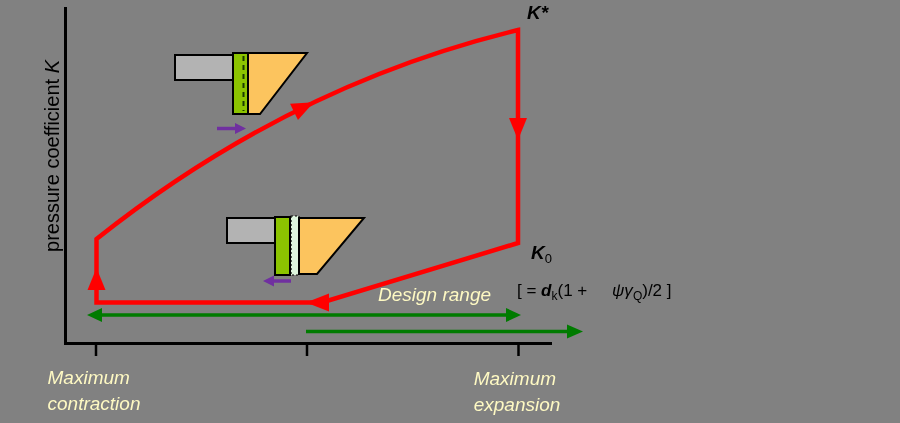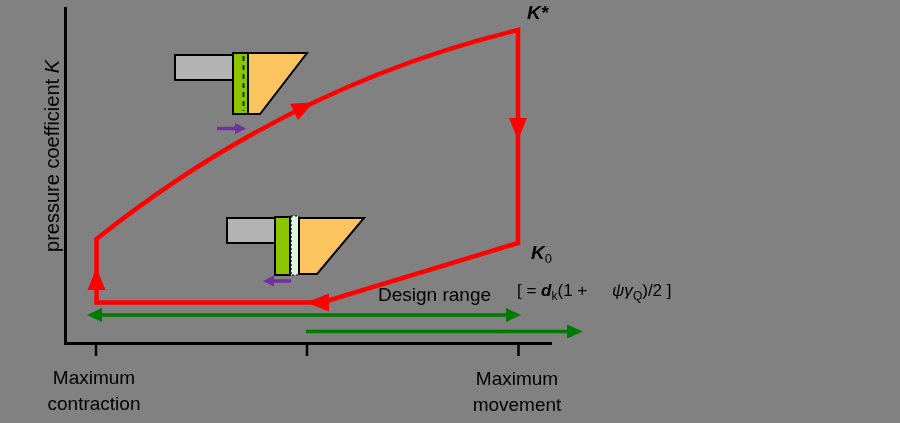--- a/index.html
+++ b/index.html
@@ -3,22 +3,22 @@
 <meta charset="utf-8">
 <style>
   html,body{margin:0;padding:0;}
   #stage{
     position:relative;width:900px;height:423px;overflow:hidden;
     background:#818181;
     font-family:"Liberation Sans", sans-serif;
     color:#000;
   }
   .abs{position:absolute;}
-  .lbl{font-size:19px;line-height:24px;white-space:nowrap;color:#000000;}
-  .tick-lbl{text-align:center;transform:translateX(-50%);line-height:26px;}
+  .lbl{font-size:19px;line-height:24px;white-space:nowrap;color:#fef9c3;font-style:italic;}
+  .tick-lbl{text-align:left;transform:translateX(-50%);line-height:26px;}
   .ylab{
     left:52px;top:156px;
     transform:translate(-50%,-50%) rotate(-90deg);
     font-size:20px;white-space:nowrap;
   }
   .ksym{font-style:italic;font-weight:700;font-size:19px;}
   .ksub{font-size:13px;font-weight:400;vertical-align:-4px;font-style:normal;}
   .it{font-style:italic;}
   .formula{font-size:17px;white-space:nowrap;}
   .formula .dvar{font-style:italic;font-weight:700;}
@@ -109,16 +109,16 @@
     <span>[ = </span><span class="dvar">d</span><span class="sub">k</span><span>(1 + </span><span class="greek">ψγ</span><span class="sub">Q</span><span>)/2 ]</span>
   </div>
 
 
   <div class="abs lbl tick-lbl" style="left:94px;top:365px">
     <div>Maximum</div>
     <div>contraction</div>
   </div>
   <div class="abs lbl tick-lbl" style="left:517px;top:366px">
     <div>Maximum</div>
-    <div>movement</div>
+    <div>expansion</div>
   </div>
 
 </div>
 
 </body></html>

